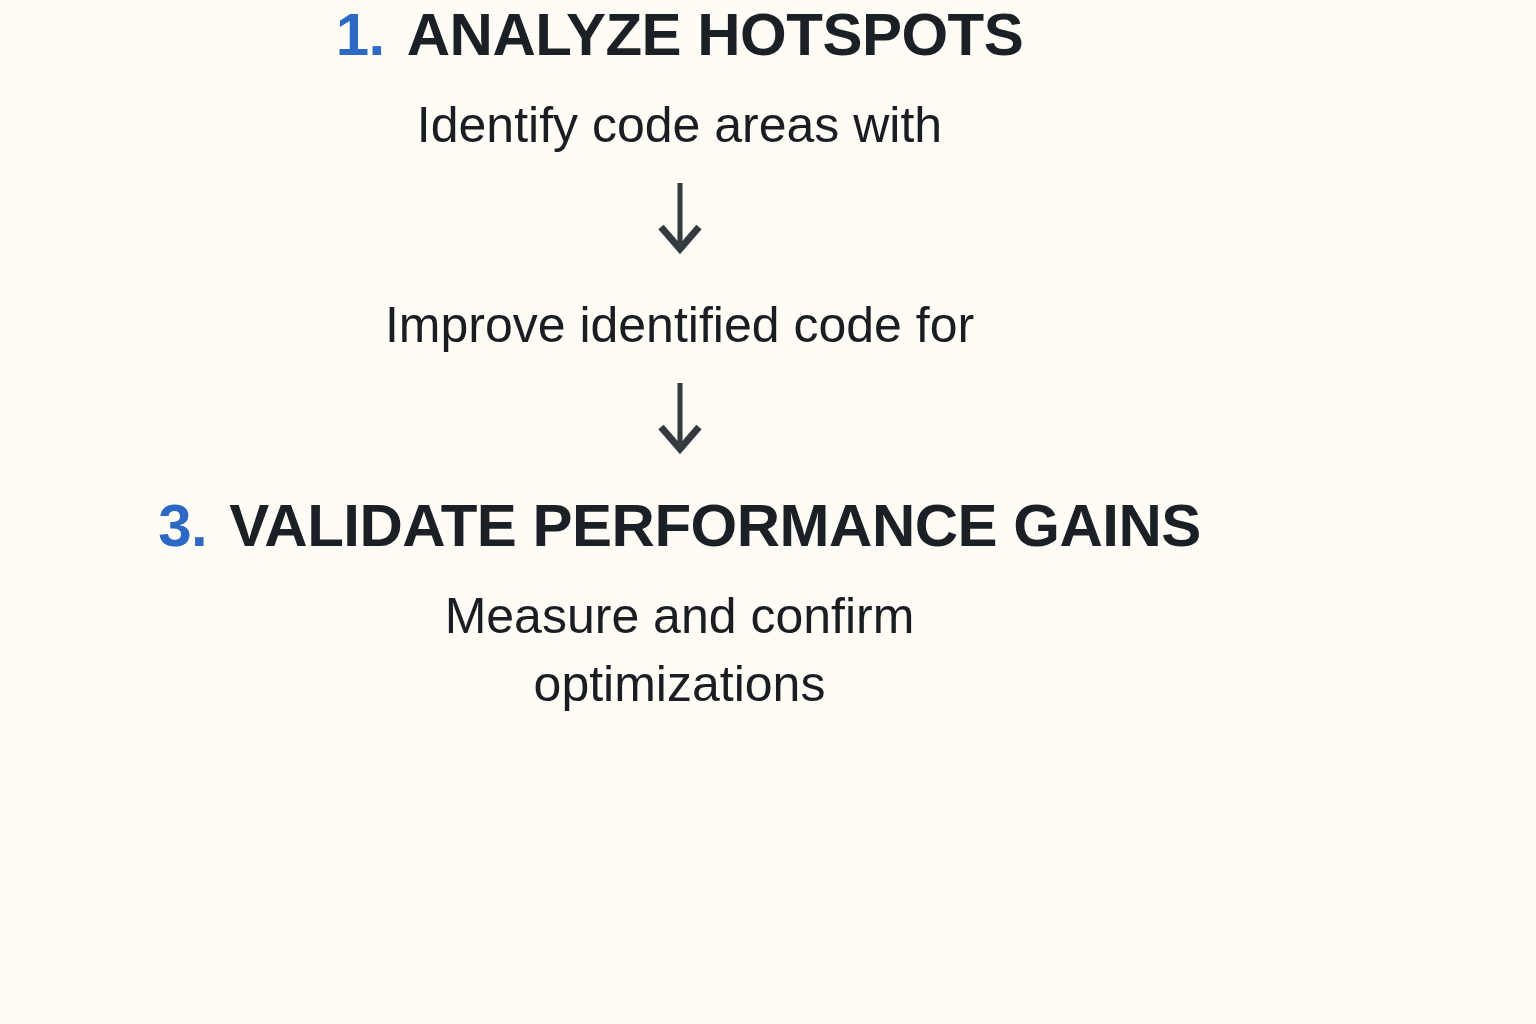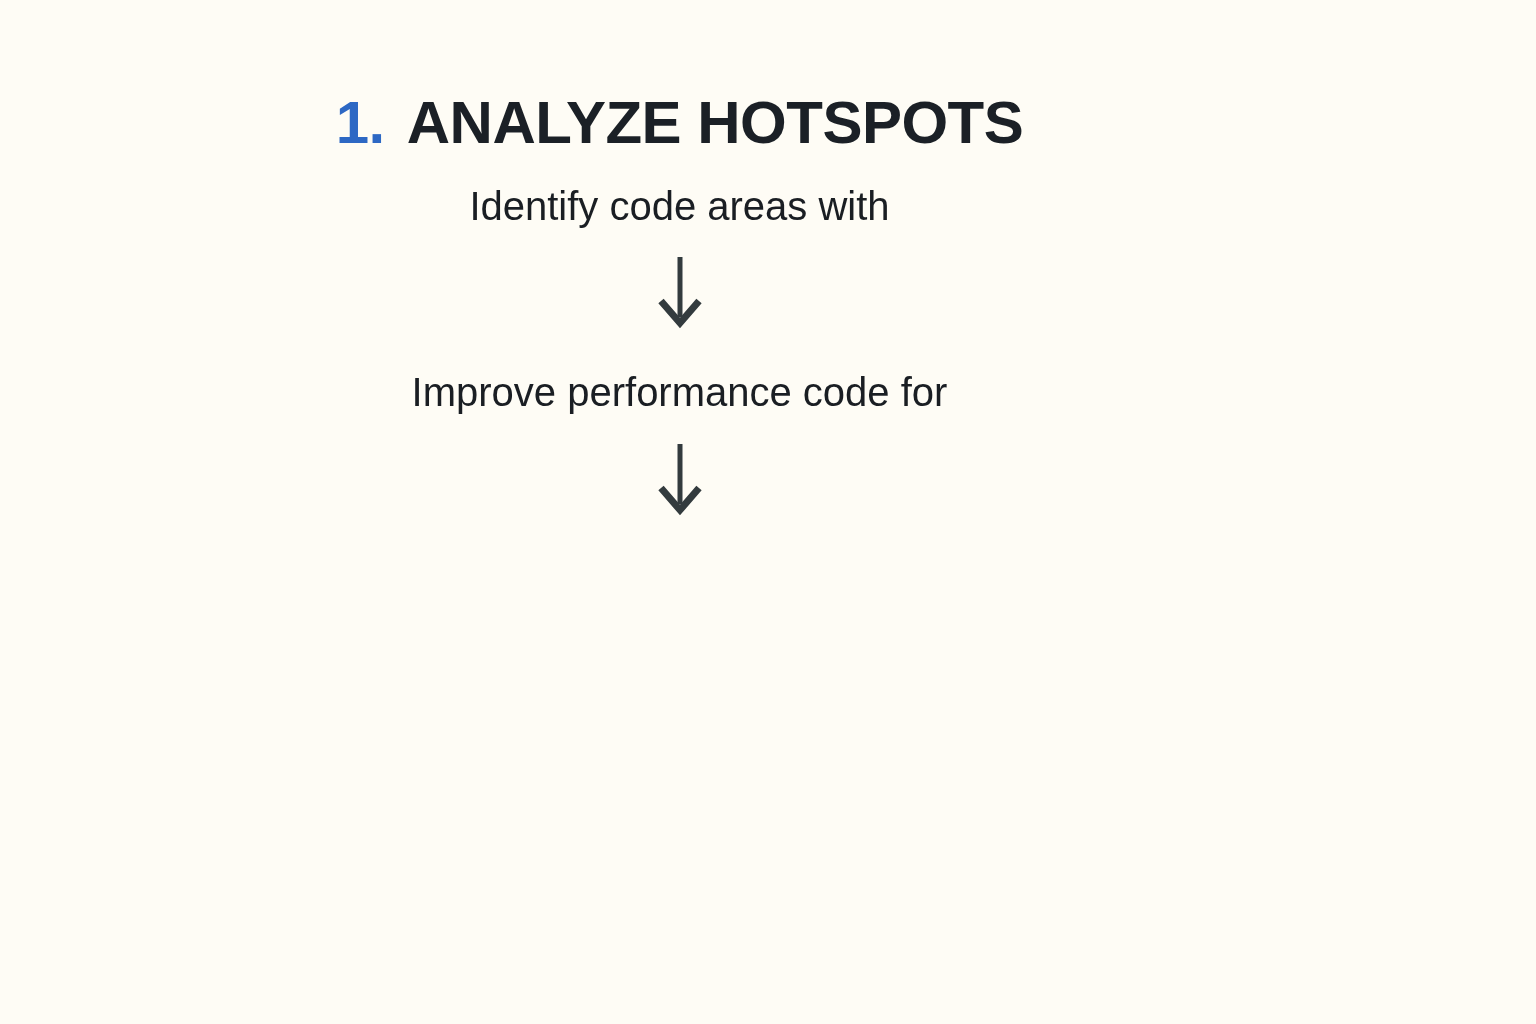--- a/index.html
+++ b/index.html
@@ -11,21 +11,20 @@
     background: var(--color-background, #FEFCF5);
     font-family: "Liberation Sans", sans-serif;
   }
 
   .flow {
     width: 1359px;
     height: 1024px;
     display: flex;
     flex-direction: column;
     align-items: center;
-    padding-top: 88px;
   }
 
   .step {
     text-align: center;
   }
 
   .step-title {
     font-size: 60px;
     font-weight: 700;
     letter-spacing: -0.5px;
@@ -34,21 +33,21 @@
     white-space: nowrap;
     margin-bottom: 22px;
   }
 
   .step-number {
     color: var(--color-number, #2D68C4);
     margin-right: 22px;
   }
 
   .step-desc {
-    font-size: 40px;
+    font-size: 50px;
     font-weight: 400;
     line-height: 1.36;
     color: var(--color-description, #1A1E23);
   }
 
   .arrow {
     margin: 22px 0 36px 0;
     line-height: 0;
   }
 </style>
@@ -68,25 +67,34 @@
 
   <div class="arrow">
     <svg width="44" height="74" viewBox="0 0 44 74" aria-hidden="true">
       <line x1="22" y1="2" x2="22" y2="62" stroke="var(--color-arrow, #333B3E)" stroke-width="5"></line>
       <polyline points="3,46 22,68 41,46" fill="none" stroke="var(--color-arrow, #333B3E)" stroke-width="7"></polyline>
     </svg>
   </div>
 
   <section class="step">
     <p class="step-desc">
-      <span>Improve performance code for</span><br>
+      <span>Improve identified code for</span><br>
     </p>
   </section>
 
   <div class="arrow">
     <svg width="44" height="74" viewBox="0 0 44 74" aria-hidden="true">
       <line x1="22" y1="2" x2="22" y2="62" stroke="var(--color-arrow, #333B3E)" stroke-width="5"></line>
       <polyline points="3,46 22,68 41,46" fill="none" stroke="var(--color-arrow, #333B3E)" stroke-width="7"></polyline>
     </svg>
   </div>
 
+  <section class="step">
+    <h2 class="step-title">
+      <span class="step-number">3.</span><span>VALIDATE PERFORMANCE GAINS</span>
+    </h2>
+    <p class="step-desc">
+      <span>Measure and confirm</span><br>
+      <span>optimizations</span>
+    </p>
+  </section>
 
 </div>
 
 </body></html>

